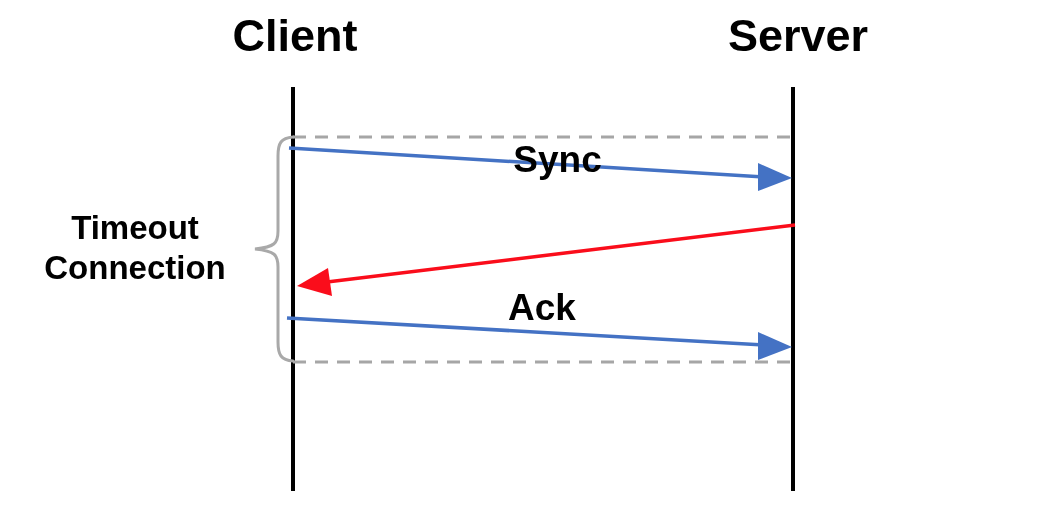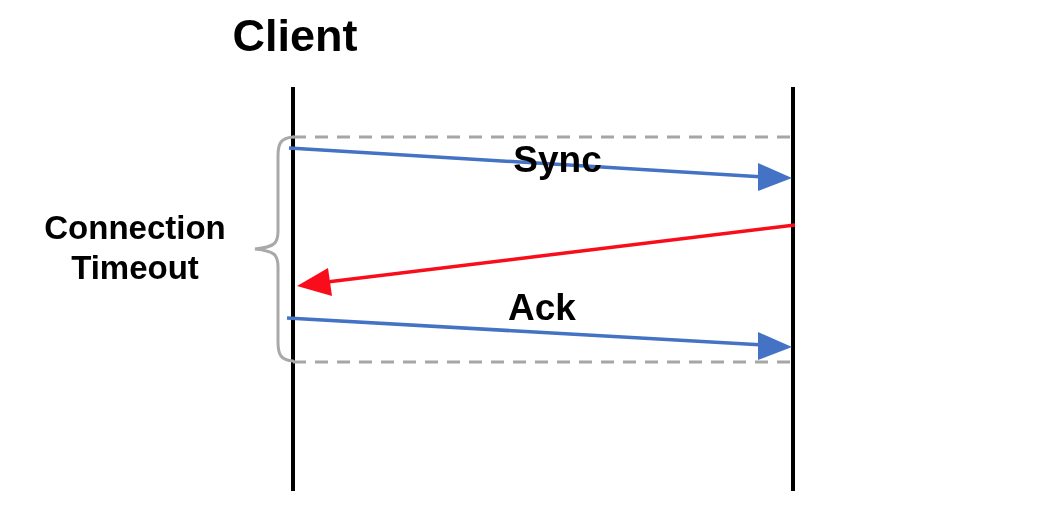--- a/index.html
+++ b/index.html
@@ -68,22 +68,23 @@
       <polygon points="297,286 328,268 332,296" fill="#FA0D1B"></polygon>
     </g>
 
     <g>
       <line x1="287" y1="318" x2="764" y2="345" stroke-width="3.5" stroke="#4472C4"></line>
       <polygon points="792,347 758,360 758,332" fill="#4472C4"></polygon>
     </g>
   </svg>
 
   <div class="label actor-title" style="left:165px; top:10px; width:260px;">Client</div>
+  <div class="label actor-title" style="left:668px; top:10px; width:260px;">Server</div>
 
   <div class="label msg-label" style="left:455px; top:98px; width:205px;margin-top:42px;">Sync</div>
   <div class="label msg-label" style="left:442px; top:288px; width:200px;">Ack</div>
 
   <div class="label annotation" style="left:10px; top:208px; width:250px;">
+    <div>Timeout</div>
     <div>Connection</div>
-    <div>Timeout</div>
   </div>
 
 </div>
 
 </body></html>

